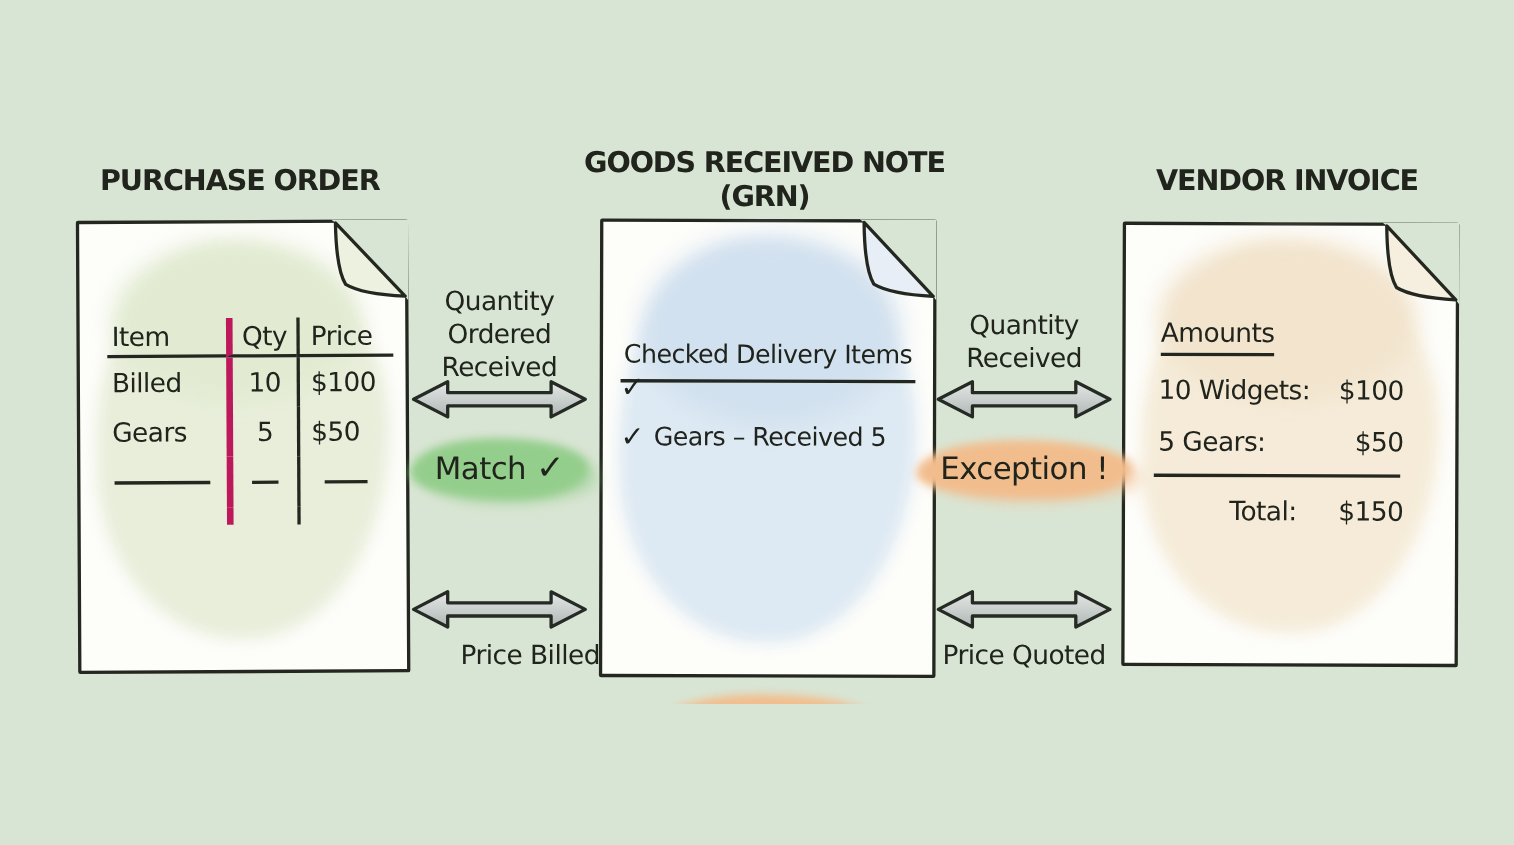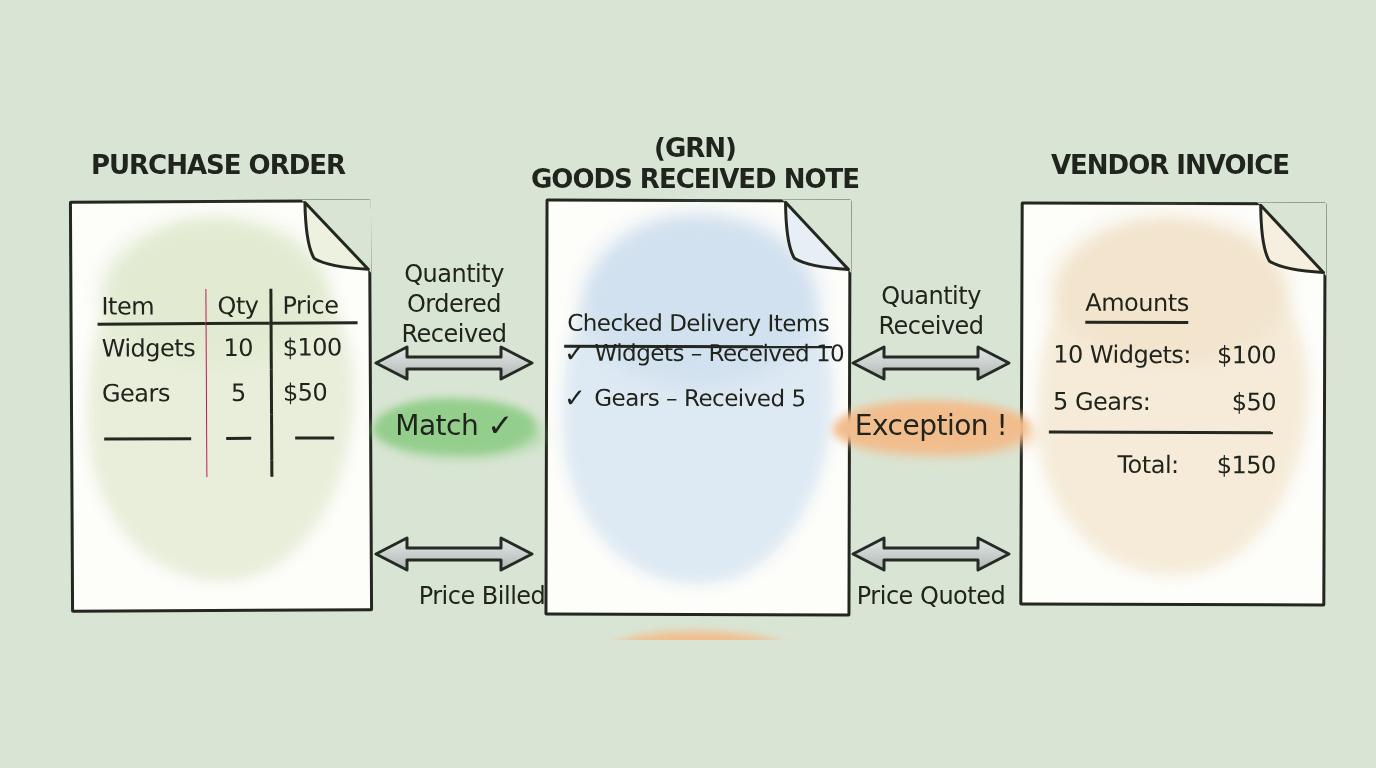--- a/index.html
+++ b/index.html
@@ -32,21 +32,21 @@
   .fold { position:absolute; top:-3px; right:-3px; }
   .doc-po  .flap { fill:#ecf1e0; }
   .doc-grn .flap { fill:#e7eef5; }
   .doc-inv .flap { fill:#f6eedf; }
 
   
   .po-table { position:absolute; left:25px; top:86px; width:260px; font-size:24px; letter-spacing:-0.5px; }
   .po-row { display:grid; grid-template-columns:108px 64px 88px; }
   .po-row > div { display:flex; align-items:center; }
   .po-row .c1 { padding-left:4px; }
-  .po-row .c2 { justify-content:center; border-left:1px solid #be185d; }
+  .po-row .c2 { justify-content:center; border-left:6px solid #be185d; }
   .po-row .c3 { padding-left:10px; border-left:3px solid #23271f; }
   .po-row.head { height:36px; }
   .po-row.head > div { border-bottom:3px solid #23271f; }
   .po-row.body { height:45px; }
   .po-row.dashes { height:46px; }
   .po-row.stub { height:16px; }
   .dash { display:block; height:0; border-bottom:3px solid #23271f; }
   .dash-1 { width:84%; margin-left:2px; }
   .dash-2 { width:40%; margin:0 auto; }
   .dash-3 { width:52%; margin-left:12px; }
@@ -54,21 +54,21 @@
   
   .grn-heading { position:absolute; left:16px; right:16px; top:82px; text-align:center;
                  font-size:23px; letter-spacing:-0.5px; border-bottom:3px solid #23271f; padding-bottom:9px;margin-top:26px; }
   .grn-item { position:absolute; left:16px; font-size:23px; letter-spacing:-0.5px; display:flex; align-items:center; gap:9px; }
   .grn-item .check { font-size:26px; }
   .grn-item-1 { top:136px; }
   .grn-item-2 { top:181px; }
 
   
   .inv-heading { position:absolute; left:32px; top:84px; font-size:24px; letter-spacing:-0.5px;
-                 border-bottom:3px solid #23271f; padding-bottom:4px;margin-left:30px; }
+                 border-bottom:3px solid #23271f; padding-bottom:4px; }
   .inv-line { position:absolute; left:30px; right:47px; display:flex; justify-content:space-between;
               font-size:24px; letter-spacing:-0.5px; }
   .inv-line-1 { top:136px; }
   .inv-line-2 { top:183px;gap:24px; }
   .inv-rule { position:absolute; left:26px; width:224px; top:226px; border-bottom:3px solid #23271f; }
   .inv-total { position:absolute; left:30px; right:47px; top:246px; display:flex; justify-content:flex-end;
                gap:38px; font-size:24px; letter-spacing:-0.5px; }
 
   
   .arrow { position:absolute; width:166px; height:42px; }
@@ -108,40 +108,40 @@
       <linearGradient id="arrowGrad" x1="0" y1="0" x2="0" y2="1">
         <stop offset="0%" stop-color="#e4e8e6"></stop>
         <stop offset="55%" stop-color="#c7cecb"></stop>
         <stop offset="100%" stop-color="#aeb6b2"></stop>
       </linearGradient>
     </defs>
   </svg>
 
   <div class="title po-title">PURCHASE ORDER</div>
   <div class="title grn-title">
+    <div>GOODS RECEIVED NOTE</div>
     <div>(GRN)</div>
-    <div>GOODS RECEIVED NOTE</div>
   </div>
   <div class="title inv-title">VENDOR INVOICE</div>
 
   <div class="doc doc-po">
     <div class="wash"></div>
     <div class="wash2"></div>
     <svg class="fold" width="70" height="74" viewBox="0 0 70 74">
       <path d="M0 0 H70 V74 L67 70 L4 3 Z" fill="#d9e5d4"></path>
       <path class="flap" d="M4 3 L67 70 Q28 68 13 59 Q4.5 45 4 3 Z" stroke="#23271f" stroke-width="3" stroke-linejoin="round"></path>
     </svg>
     <div class="po-table">
       <div class="po-row head">
         <div class="c1">Item</div>
         <div class="c2">Qty</div>
         <div class="c3">Price</div>
       </div>
       <div class="po-row body">
-        <div class="c1">Widgets</div>
+        <div class="c1">Billed</div>
         <div class="c2">10</div>
         <div class="c3">$100</div>
       </div>
       <div class="po-row body">
         <div class="c1">Gears</div>
         <div class="c2">5</div>
         <div class="c3">$50</div>
       </div>
       <div class="po-row dashes">
         <div class="c1">
@@ -165,21 +165,20 @@
   <div class="doc doc-grn">
     <div class="wash"></div>
     <div class="wash2"></div>
     <svg class="fold" width="70" height="74" viewBox="0 0 70 74">
       <path d="M0 0 H70 V74 L67 70 L4 3 Z" fill="#d9e5d4"></path>
       <path class="flap" d="M4 3 L67 70 Q28 68 13 59 Q4.5 45 4 3 Z" stroke="#23271f" stroke-width="3" stroke-linejoin="round"></path>
     </svg>
     <div class="grn-heading">Checked Delivery Items</div>
     <div class="grn-item grn-item-1">
       <span class="check">✓</span>
-      <span>Widgets – Received 10</span>
     </div>
     <div class="grn-item grn-item-2">
       <span class="check">✓</span>
       <span>Gears – Received 5</span>
     </div>
   </div>
 
   <div class="doc doc-inv">
     <div class="wash"></div>
     <div class="wash2"></div>

